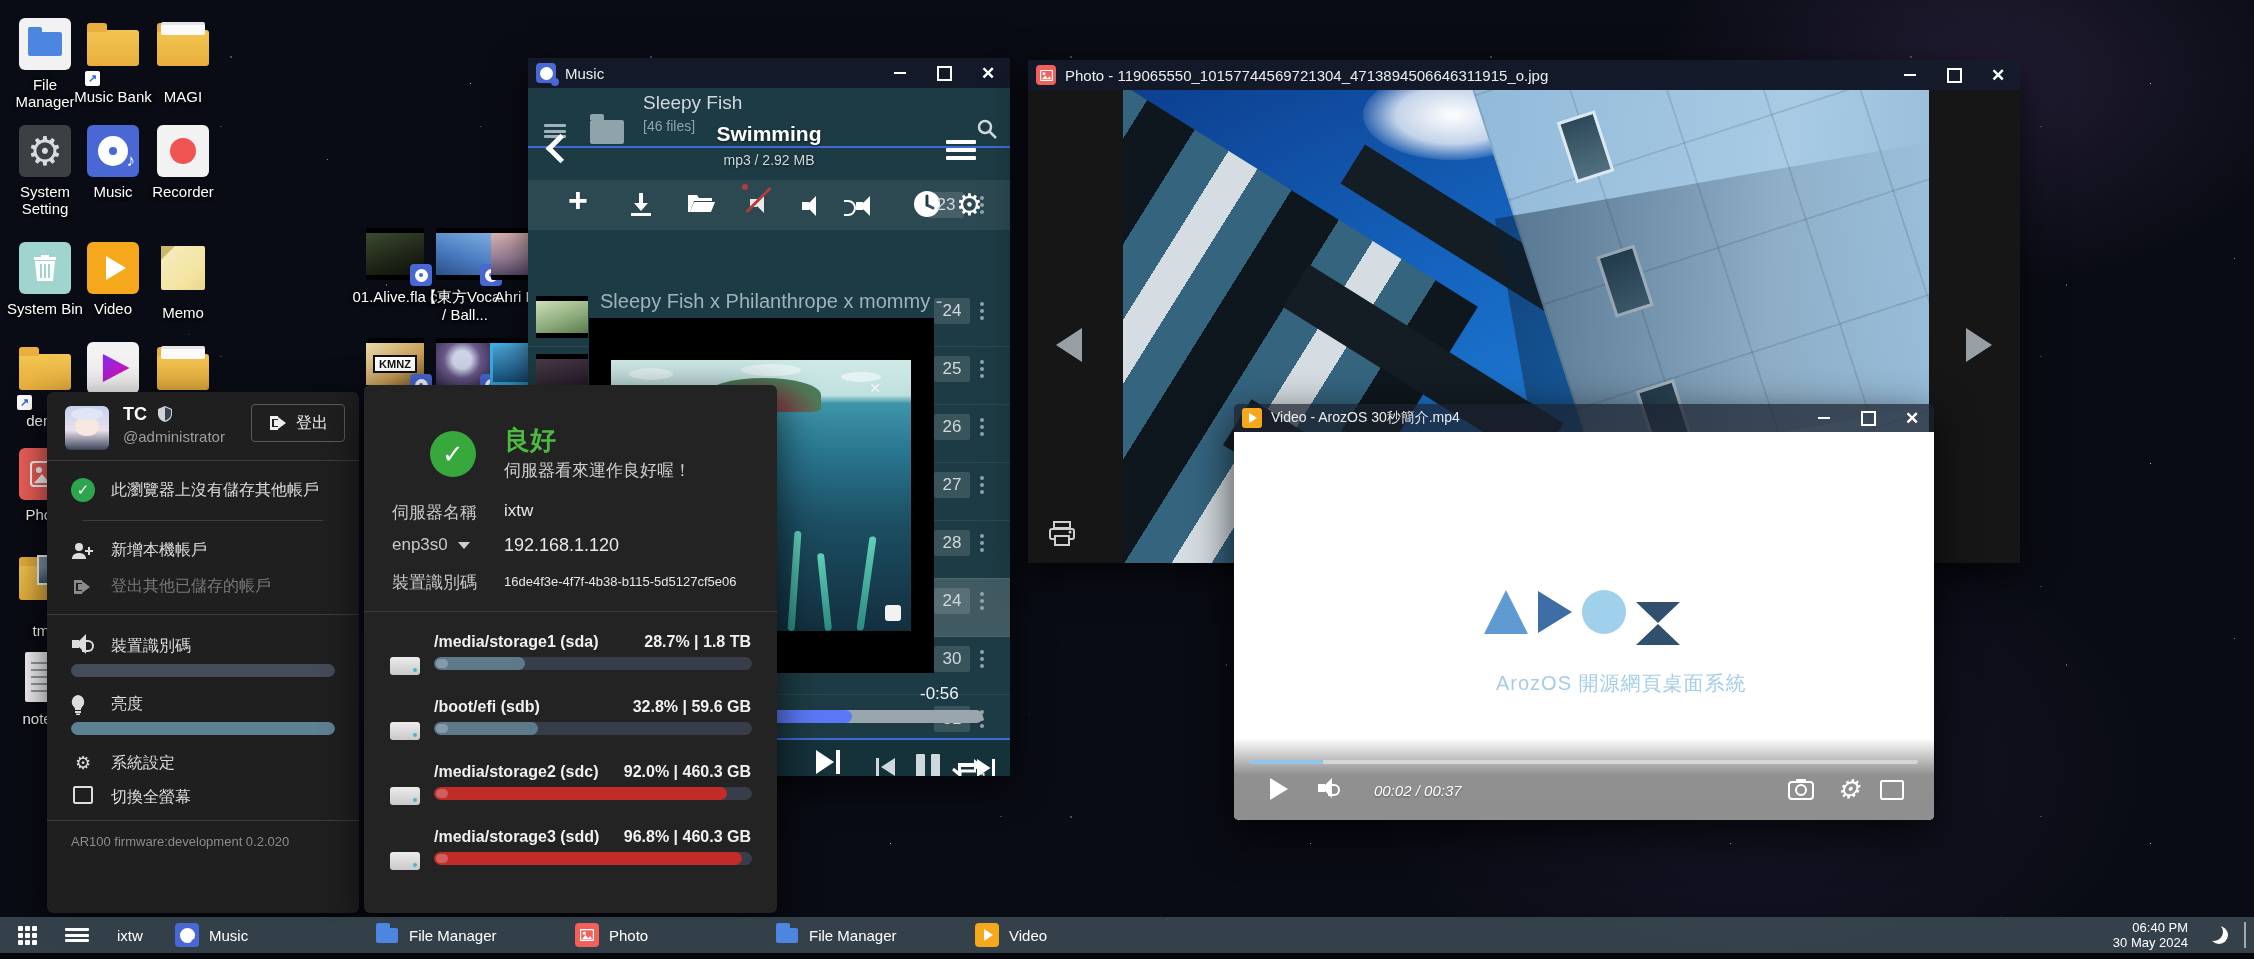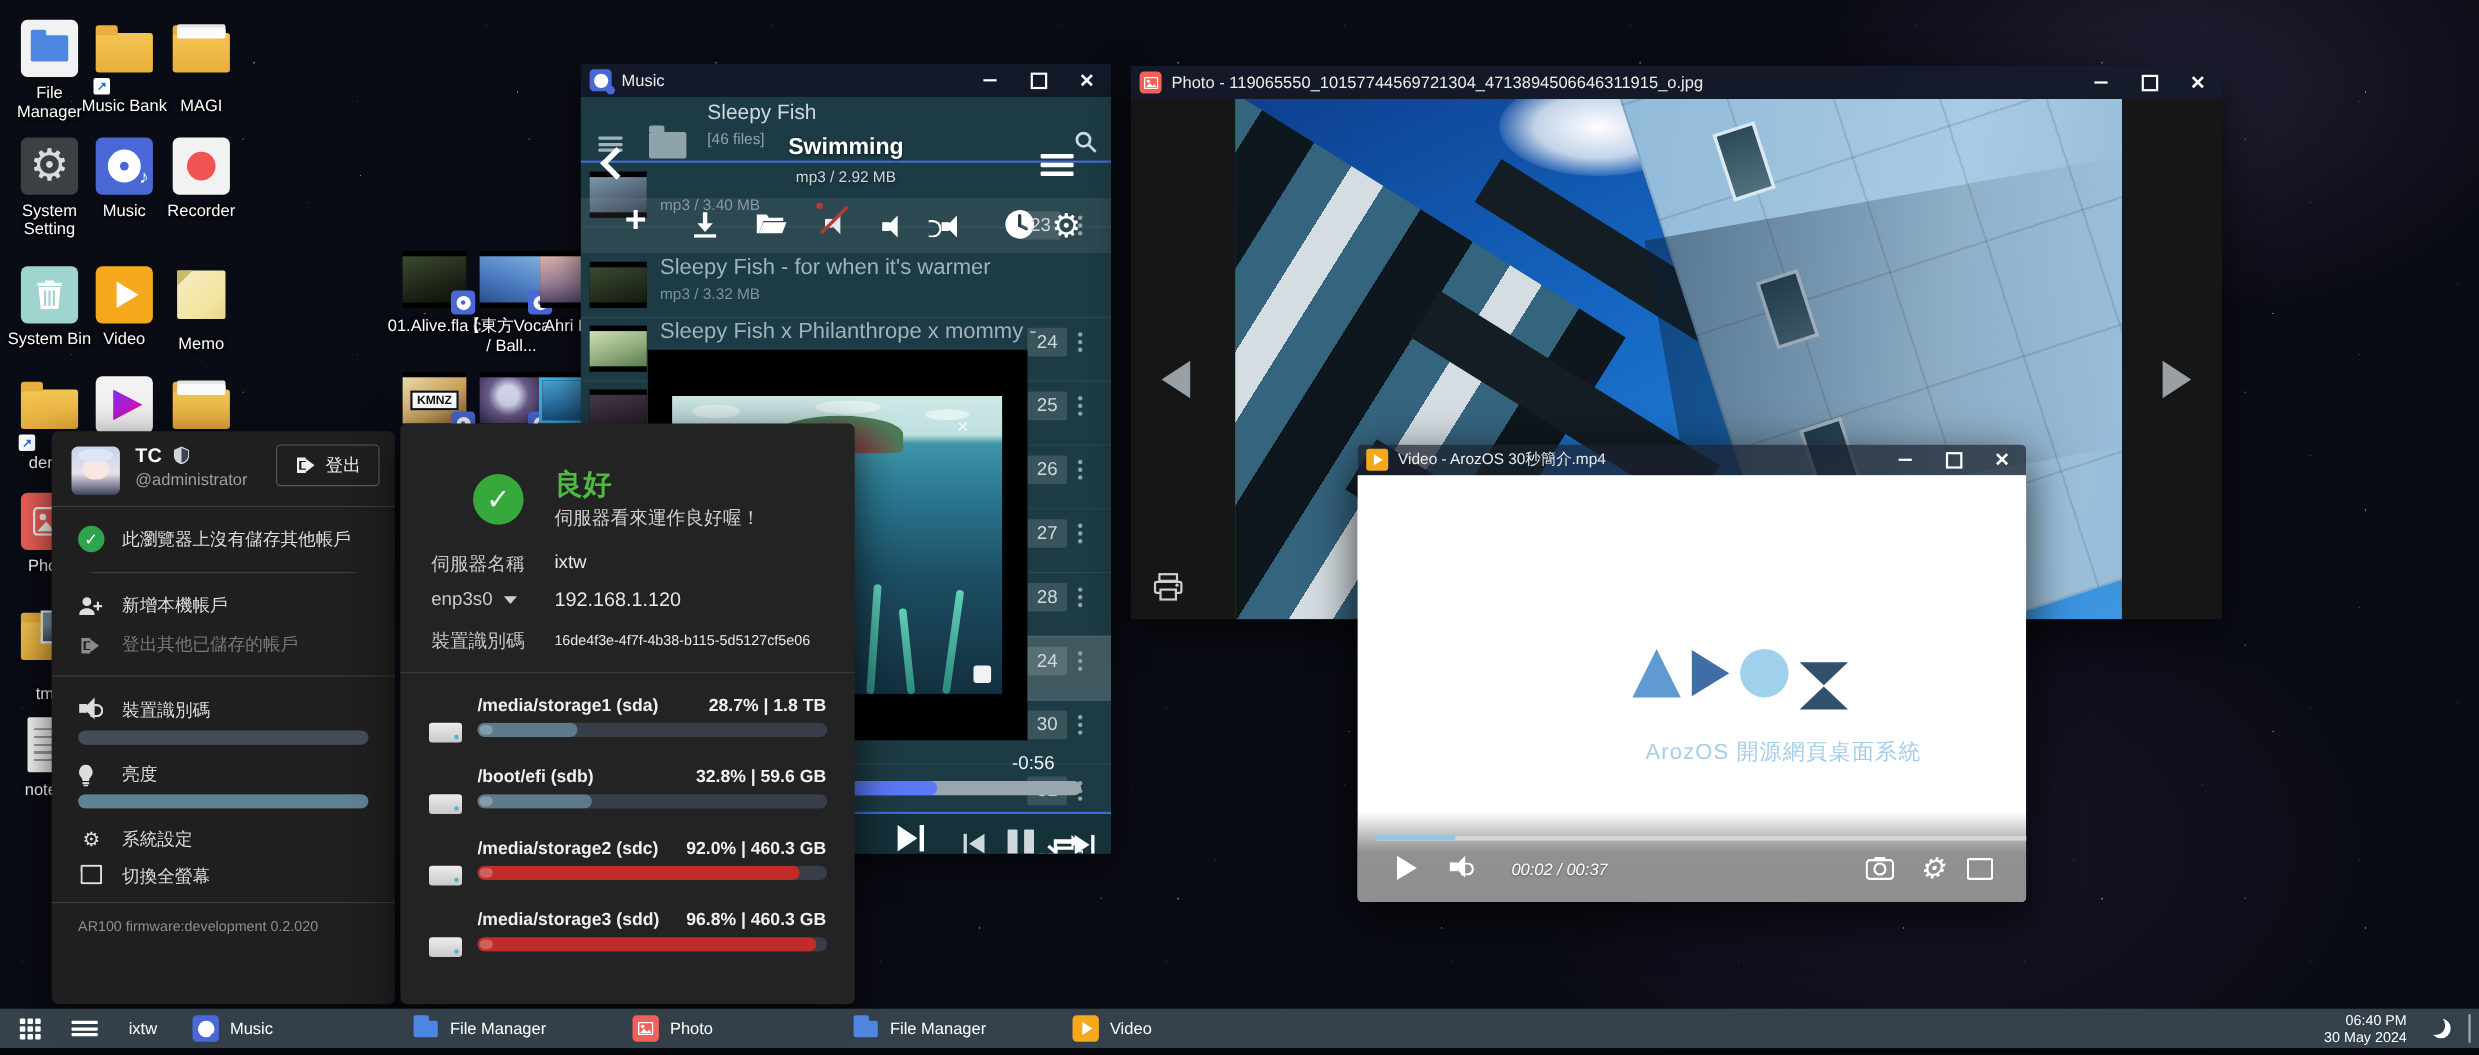--- a/index.html
+++ b/index.html
@@ -142,21 +142,21 @@
   .facade .win{position:absolute;width:34px;height:58px;background:linear-gradient(180deg,#2e4a5a,#51707f);border:3px solid #dce8f0;}
   .facade .shadow{position:absolute;left:-40px;top:240px;width:700px;height:260px;background:linear-gradient(100deg,rgba(10,30,50,.45),rgba(10,30,50,0) 60%);transform:rotate(8deg);}
   .slab{position:absolute;left:-120px;top:-80px;width:560px;height:700px;transform:rotate(32deg);transform-origin:top left;
      background:repeating-linear-gradient(90deg,#0e171d 0 56px,#35647f 56px 96px,#d5dde2 96px 130px,#35647f 130px 170px);}
   .balc{position:absolute;background:#141d24;}
   .navarrow{position:absolute;width:0;height:0;}
   .navarrow.left{border-right:26px solid #98a0a6;border-top:17px solid transparent;border-bottom:17px solid transparent;}
   .navarrow.right{border-left:26px solid #98a0a6;border-top:17px solid transparent;border-bottom:17px solid transparent;}
 
   
-  #video-win{left:1234px;top:404px;width:608px;height:416px;border-radius:5px;overflow:hidden;box-shadow:0 14px 44px rgba(0,0,0,.75);}
+  #video-win{left:1234px;top:404px;width:700px;height:416px;border-radius:5px;overflow:hidden;box-shadow:0 14px 44px rgba(0,0,0,.75);}
   #video-win .titlebar{background:rgba(26,32,45,.74);height:28px;}
   #video-body{position:absolute;left:0;top:28px;right:0;bottom:0;background:#fff;}
   .vlogo{position:absolute;left:250px;top:158px;display:flex;align-items:center;gap:10px;}
   .vl-tri{width:0;height:0;border-left:22px solid transparent;border-right:22px solid transparent;border-bottom:44px solid #5f9ad2;}
   .vl-play{width:0;height:0;border-top:21px solid transparent;border-bottom:21px solid transparent;border-left:34px solid #3e6ea5;}
   .vl-circle{width:44px;height:44px;border-radius:50%;background:#9fd0ec;}
   .vl-hour{width:0;height:0;border-left:22px solid transparent;border-right:22px solid transparent;border-top:21px solid #31506e;position:relative;}
   .vl-hour::after{content:"";position:absolute;left:-22px;top:1px;border-left:22px solid transparent;border-right:22px solid transparent;border-bottom:21px solid #31506e;}
   .vlogo-text{position:absolute;left:262px;top:238px;color:#a4cde9;font-size:20px;letter-spacing:1px;}
   .vctrl{position:absolute;left:0;bottom:0;width:100%;height:82px;background:linear-gradient(180deg,rgba(120,120,120,0) 0%,rgba(125,125,125,.85) 45%,#8f8f8f 100%);font-style:italic;}
@@ -417,33 +417,20 @@
         <span class="mw-count">[46 files]</span>
         <span style="position:absolute;left:448px;top:30px">
           <svg width="22" height="22" viewBox="0 0 22 22">
               <circle cx="9" cy="9" r="6" fill="none" stroke="#cfd8dc" stroke-width="2.5"></circle>
               <line x1="13.5" y1="13.5" x2="20" y2="20" stroke="#cfd8dc" stroke-width="2.5"></line>
             </svg>
         </span>
       </div>
       <div class="blue-line"></div>
 
-      <div class="mrow" style="top:60px;height:58px">
-        <span class="thumb">
-            <span class="ti" style="background:linear-gradient(160deg,#7e97ad,#32404e)"></span>
-          </span>
-        <span class="rmeta" style="top:30px">mp3 / 3.40 MB</span>
-      </div>
-      <div class="mrow" style="top:142px;height:58px">
-        <span class="thumb">
-            <span class="ti" style="background:linear-gradient(160deg,#3c4a30,#141a10)"></span>
-          </span>
-        <span class="rtitle">Sleepy Fish - for when it's warmer</span>
-        <span class="rmeta">mp3 / 3.32 MB</span>
-      </div>
       <div class="mrow" style="top:200px;height:58px">
         <span class="thumb">
             <span class="ti" style="background:linear-gradient(160deg,#cfe0b8,#8aa878 60%,#5a7a50)"></span>
           </span>
         <span class="rtitle">Sleepy Fish x Philanthrope x mommy - </span>
         <span class="chip" style="top:10px">24</span>
         <span class="dots3" style="top:14px">
             <i></i>
             <i></i>
             <i></i>

